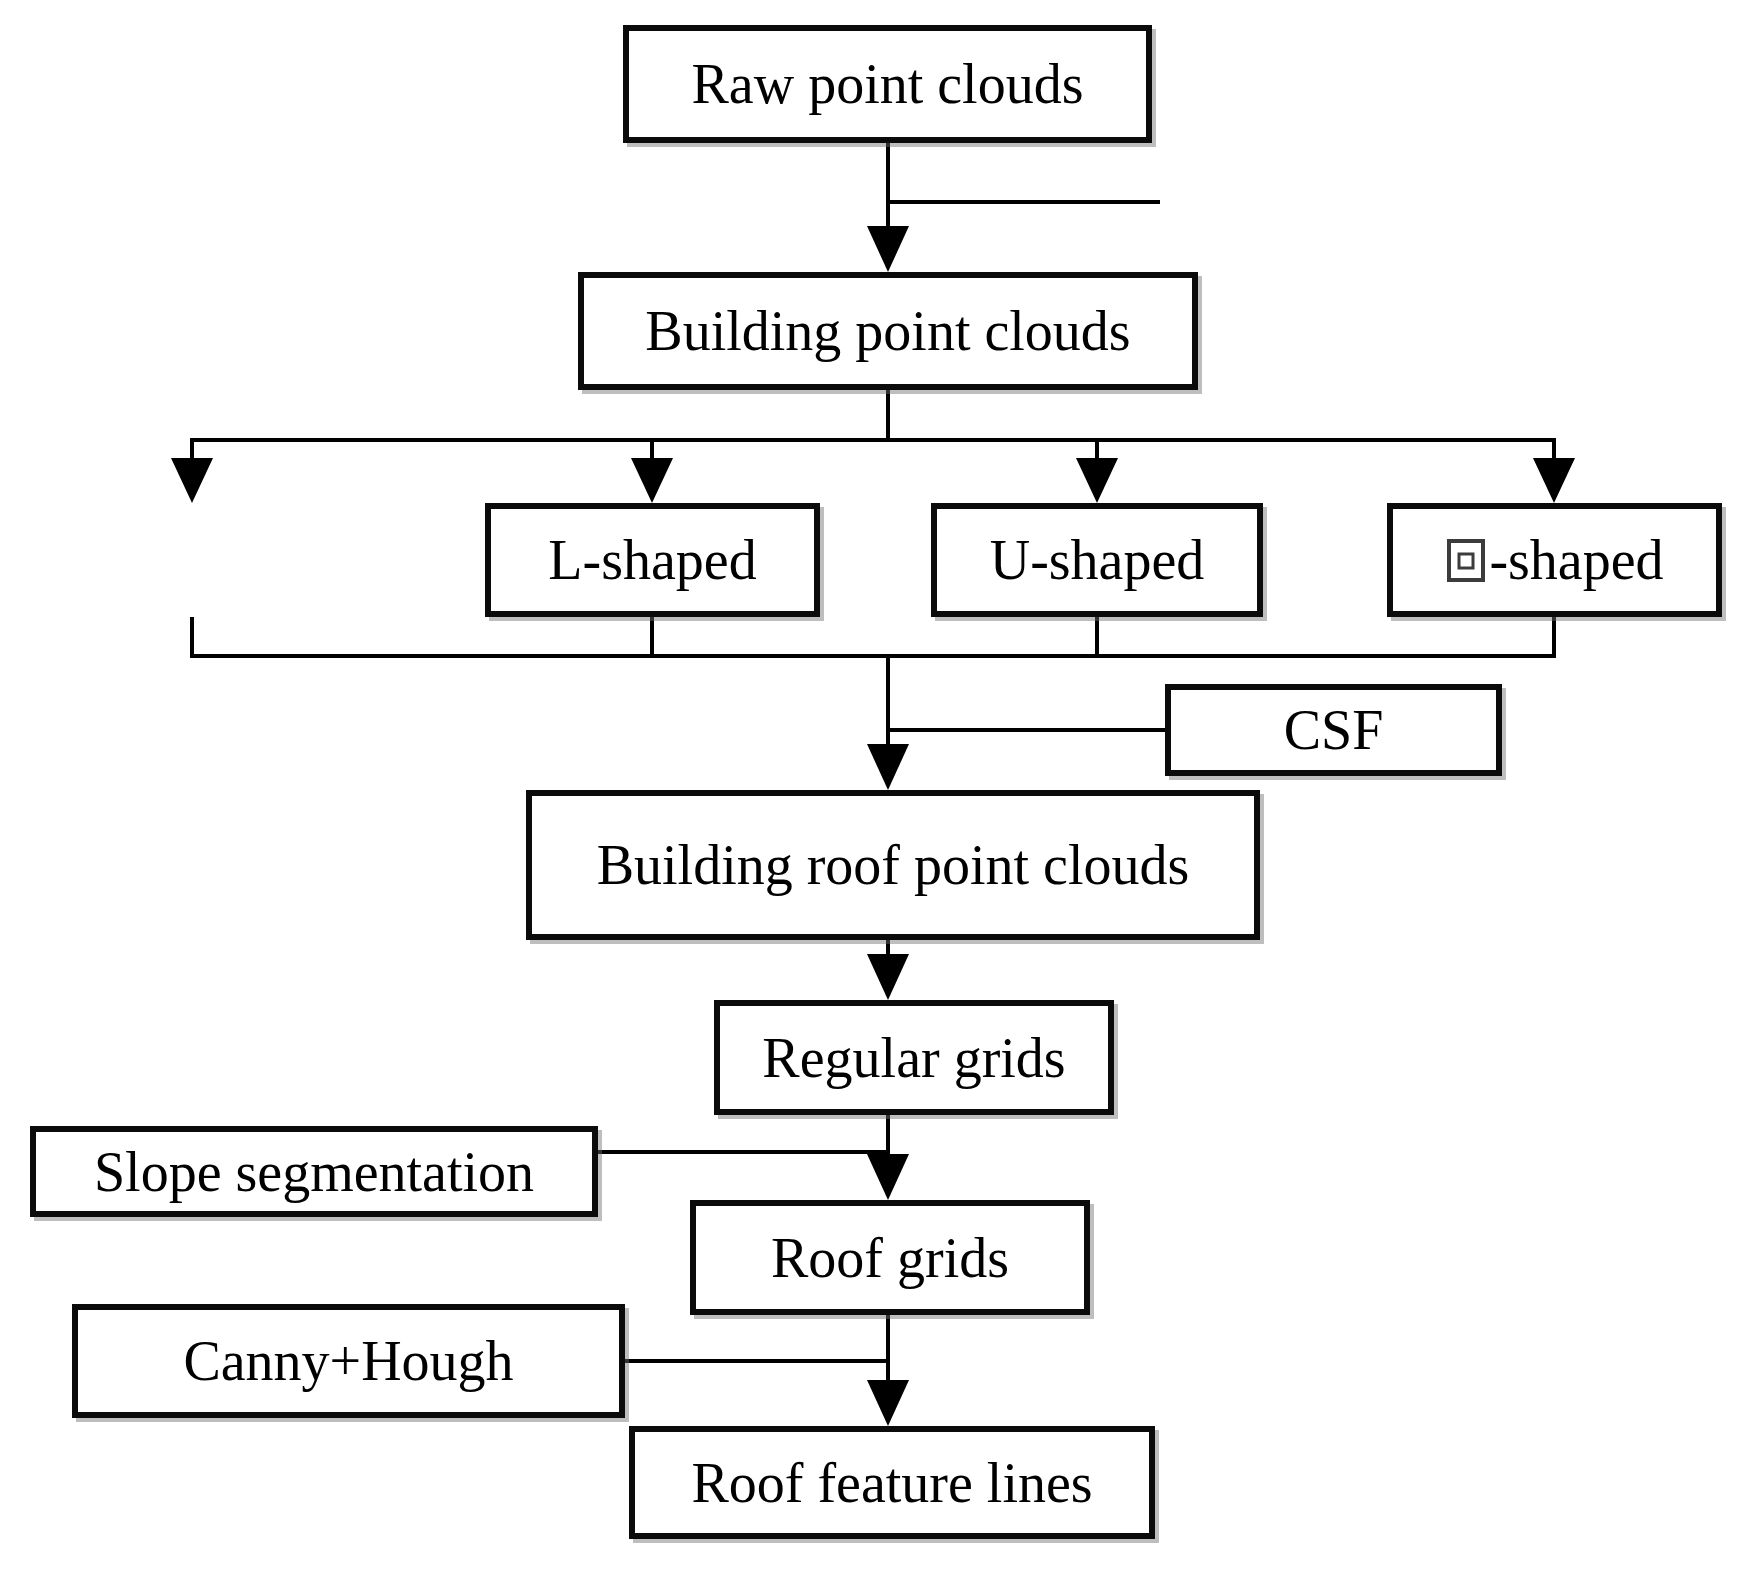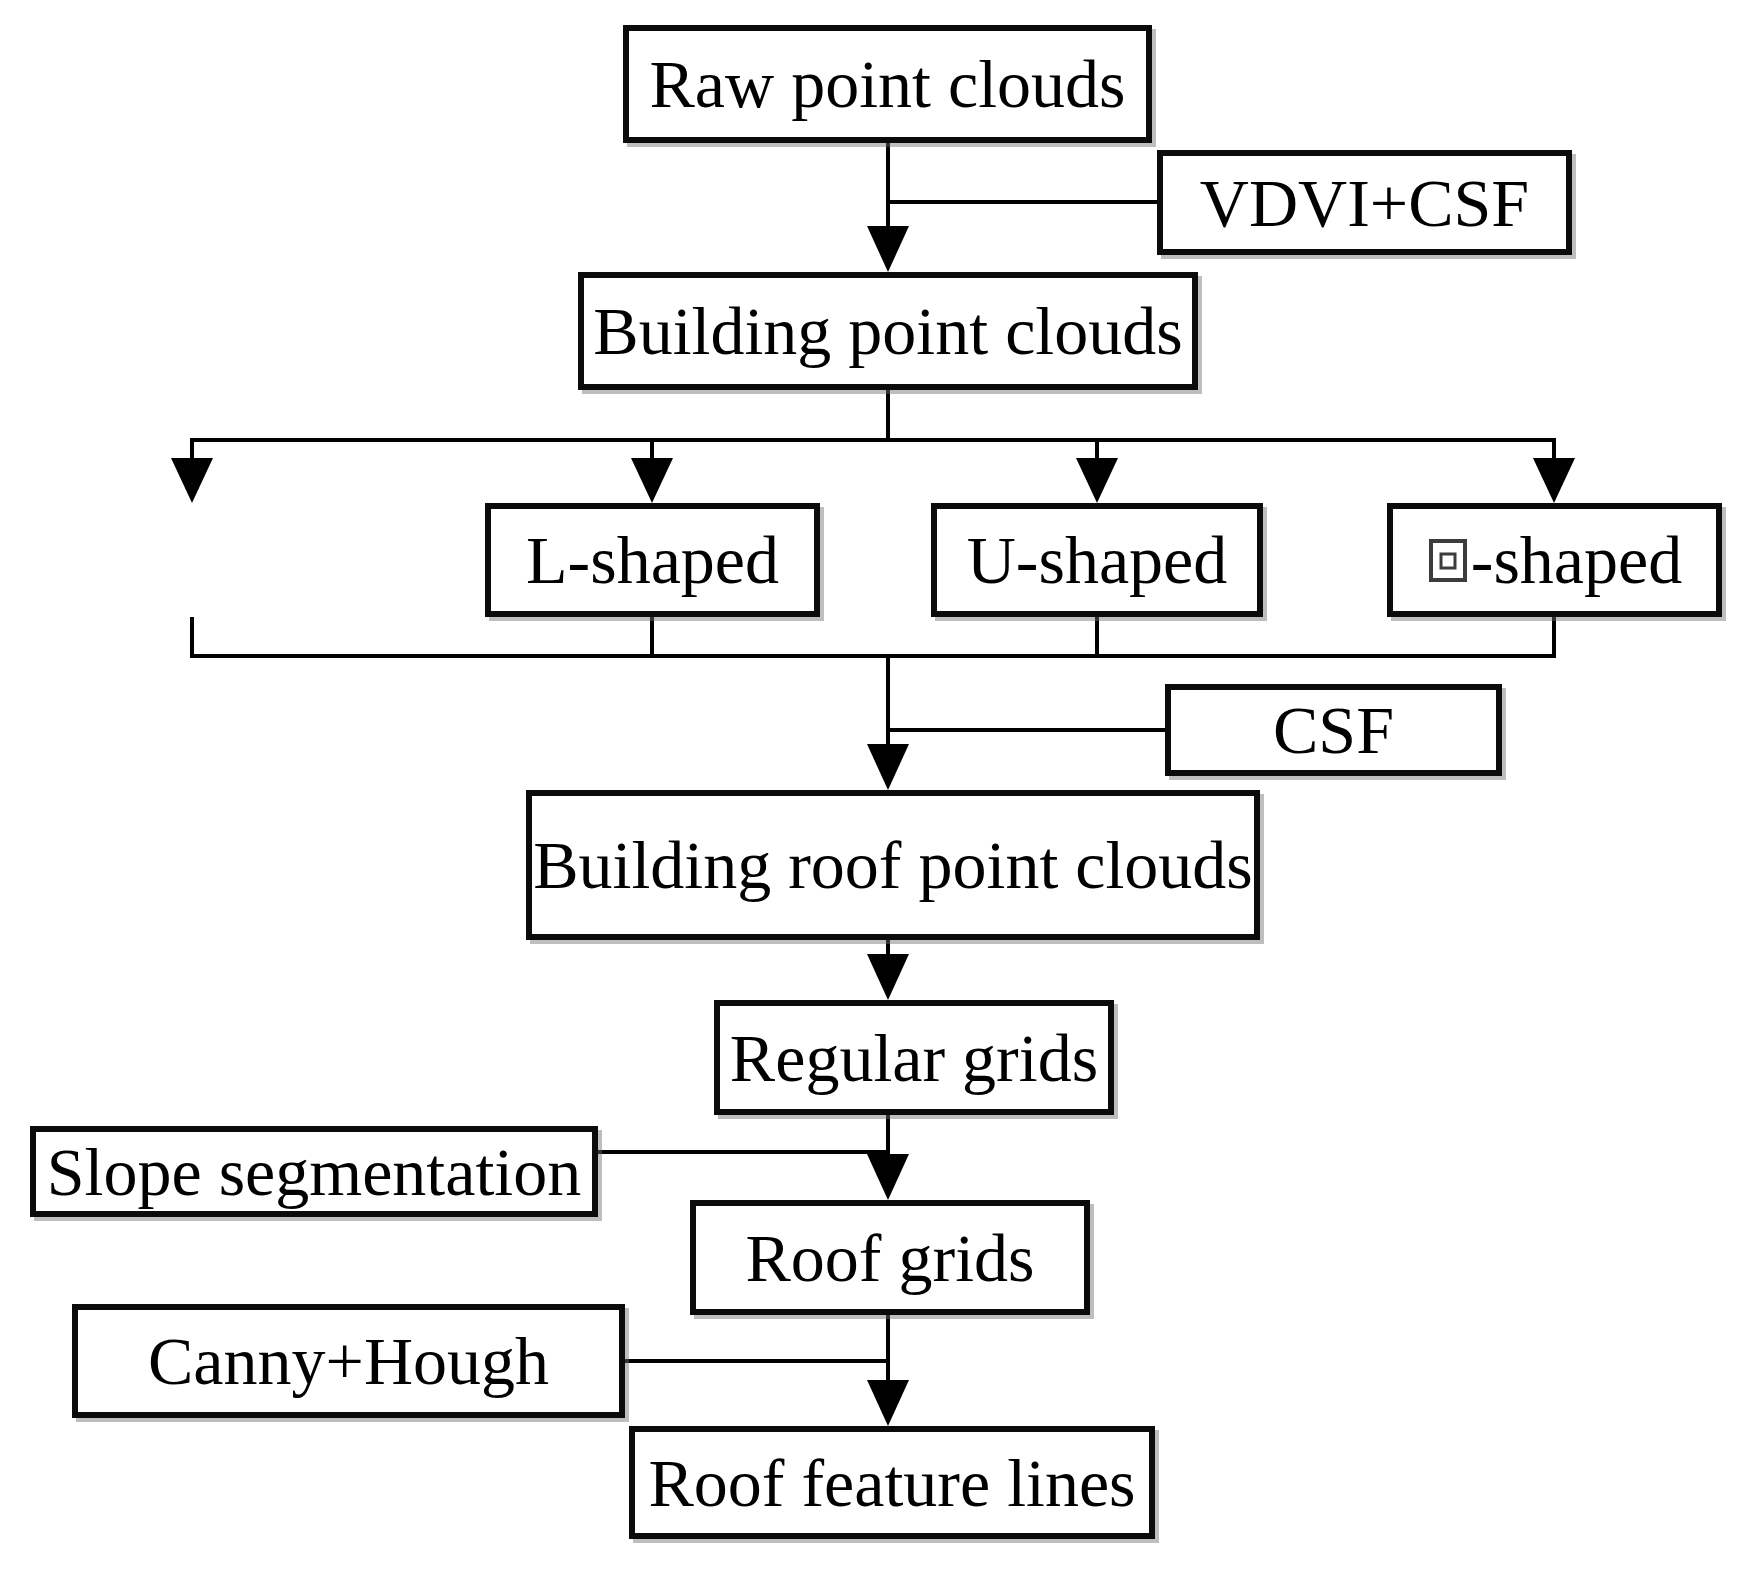--- a/index.html
+++ b/index.html
@@ -14,21 +14,21 @@
   .wires{position:absolute;left:0;top:0;width:1749px;height:1587px;}
   .node{
     position:absolute;
     box-sizing:border-box;
     background:#ffffff;
     border:6px solid #0b0b0b;
     box-shadow:4px 4px 0 rgba(110,110,110,0.45);
     display:flex;
     align-items:center;
     justify-content:center;
-    font-size:68px;
+    font-size:56px;
     line-height:1;
     text-align:center;
     white-space:nowrap;
   }
   .hui-glyph-wrap{display:inline-flex;align-items:center;margin-right:2px;}
 </style>
 </head>
 <body>
 
 <div class="canvas">
@@ -74,23 +74,20 @@
     <line x1="888" y1="1315" x2="888" y2="1384" stroke="#000" stroke-width="4"></line>
     <polygon points="888,1426 867,1380 909,1380" fill="#000"></polygon>
 
     <line x1="623" y1="1361" x2="888" y2="1361" stroke="#000" stroke-width="4"></line>
   </svg>
 
   <div class="node" style="left:623px;top:25px;width:529px;height:118px">
     <span>Raw point clouds</span>
   </div>
 
-  <div class="node" style="left:1157px;top:150px;width:415px;height:105px">
-    <span>VDVI+CSF</span>
-  </div>
 
   <div class="node" style="left:578px;top:272px;width:620px;height:118px">
     <span>Building point clouds</span>
   </div>
 
 
   <div class="node" style="left:485px;top:503px;width:335px;height:114px">
     <span>L-shaped</span>
   </div>
 

